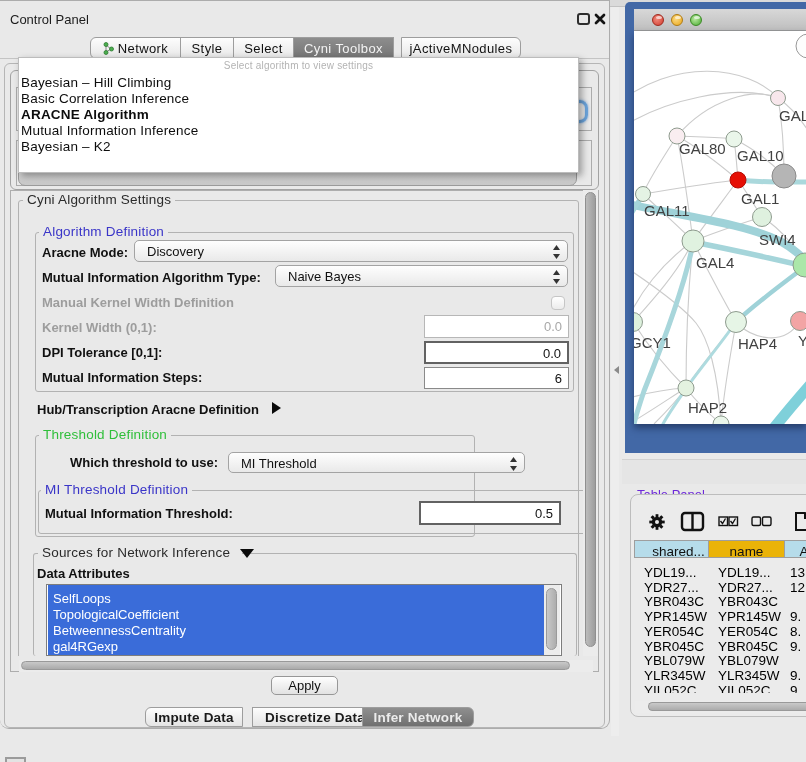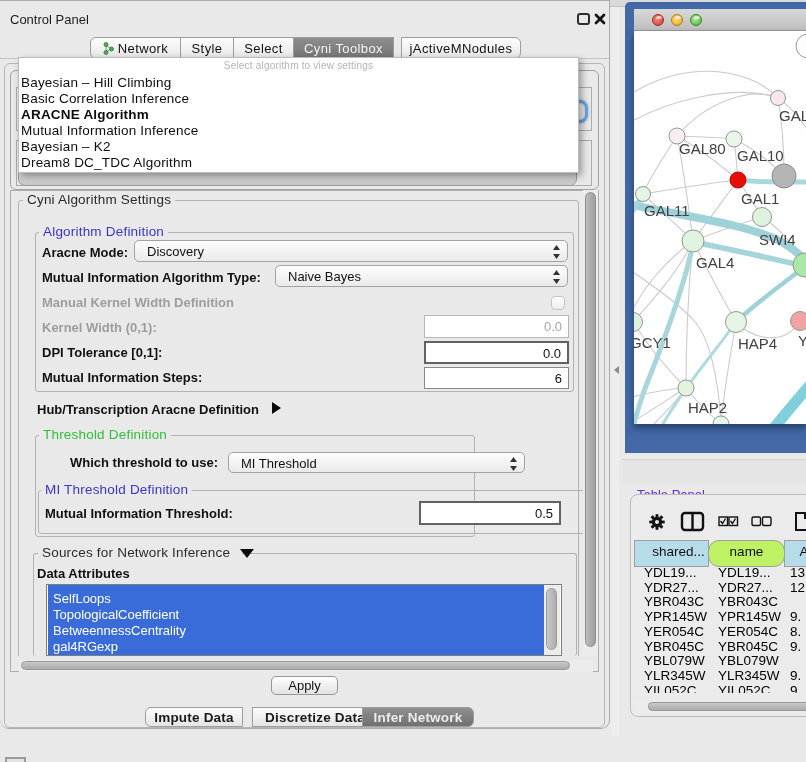--- a/index.html
+++ b/index.html
@@ -88,21 +88,21 @@
 .tl { position:absolute; top:5px; width:12px; height:12px; border-radius:50%; }
 .tl::after { content:""; position:absolute; left:2.5px; top:0.8px; width:6px; height:3.5px; border-radius:50%; background:rgba(255,255,255,0.65); }
 #netcanvas { position:absolute; left:9px; top:29px; width:172px; height:393px; background:#fff;
   box-shadow:0 4px 7px rgba(10,20,50,0.5); overflow:hidden; }
 
 
 #tp-label { left:622px; top:459px; width:184px; height:25px; background:#e5e5e5; border-top:1px solid #d2d2d2; }
 #tp-label span { position:absolute; left:15px; top:5px; font-size:13px; color:#6d28d9;margin-top:22px; }
 #tablewin { left:630px; top:494px; width:180px; height:223px; background:#ebebeb;
   border:1px solid #bdbdbd; border-radius:8px 0 0 8px; }
-.hcell { position:absolute; top:45px; height:27px; border:1px solid #9e9e9e; font-size:13.5px;
+.hcell { position:absolute; top:45px; height:18px; border:1px solid #9e9e9e; font-size:13.5px;
   text-align:center; line-height:21px; color:#111; }
 .trow { position:absolute; font-size:13.5px; color:#000; white-space:nowrap; }
 #tbl-hsb { position:absolute; left:4px; top:206px; width:176px; height:12px; background:#ececec; }
 #tbl-hsbthumb { position:absolute; left:13px; top:1px; width:163px; height:9px; background:linear-gradient(#c9c9c9,#ababab); border:1px solid #999; border-radius:5px 0 0 5px; border-right:none; }
 
 #blsq { left:5px; top:757px; width:21px; height:20px; border:2px solid #9b9b9b; background:#e3e3e3; }
 </style>
 </head>
 <body>
 <div class="abs" id="topstrip"></div>
@@ -231,21 +231,20 @@
 <div class="abs" style="left:611px; top:7px; width:8px; height:729px; background:#ededed;"></div>
 <div class="abs" id="split-arrow"></div>
 
 <div class="abs" id="dropdown">
   <div class="dtitle">Select algorithm to view settings</div>
   <div class="ditem">Bayesian – Hill Climbing</div>
   <div class="ditem">Basic Correlation Inference</div>
   <div class="ditem" style="font-weight:bold;">ARACNE Algorithm</div>
   <div class="ditem">Mutual Information Inference</div>
   <div class="ditem">Bayesian – K2</div>
-  <div class="ditem">Dream8 DC_TDC Algorithm</div>
 </div>
 
 <div class="abs" id="netwin">
   <div id="nettitle">
     <div class="tl" style="left:18px; background:radial-gradient(circle at 4px 4px,#f0897b,#d23b2e); border:1px solid #9f2a1f;"></div>
     <div class="tl" style="left:37px; background:radial-gradient(circle at 4px 4px,#fbd87f,#e9a619); border:1px solid #b07c15;"></div>
     <div class="tl" style="left:56px; background:radial-gradient(circle at 4px 4px,#b9e9a0,#47aa30); border:1px solid #3c8a26;"></div>
   </div>
   <div id="netcanvas">
   <svg width="172" height="393" viewBox="0 0 172 393">
@@ -359,21 +358,21 @@
 
     <g fill="none" stroke="#111" stroke-width="1.4">
       <rect x="103" y="7" width="8.5" height="8.5" rx="1.5"></rect>
       <rect x="113.5" y="7" width="8.5" height="8.5" rx="1.5"></rect>
     </g>
 
     <path d="M147 3 h9 l5 5 v12 h-14 z M156 3 v5 h5" fill="none" stroke="#111" stroke-width="2"></path>
   </svg>
 
   <div class="hcell" style="left:3px;  width:75px; background:#b6dcea; padding-left:14px;">shared...</div>
-  <div class="hcell" style="left:77px; width:77px; background:#bef264;border-radius:11px;">name</div>
+  <div class="hcell" style="left:77px; width:77px; background:#eab308;">name</div>
   <div class="hcell" style="left:153px; width:40px; background:#b6dcea;">A</div>
 
   <div class="abs" style="left:0; top:68px; width:180px; height:130px; overflow:hidden;">
     <div class="trow" style="left:13px; top:2px;">YDL19...</div>
       <div class="trow" style="left:87px; top:2px;">YDL19...</div>
       <div class="trow" style="left:159px; top:2px;">13</div>
     <div class="trow" style="left:13px; top:16.7px;">YDR27...</div>
       <div class="trow" style="left:87px; top:16.7px;">YDR27...</div>
       <div class="trow" style="left:159px; top:16.7px;">12</div>
     <div class="trow" style="left:13px; top:31.4px;">YBR043C</div>

